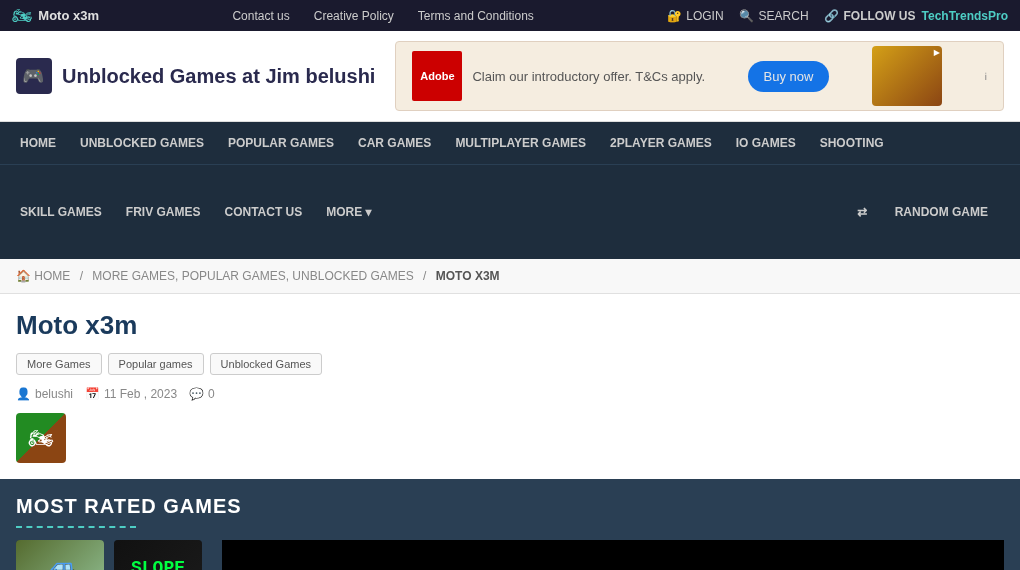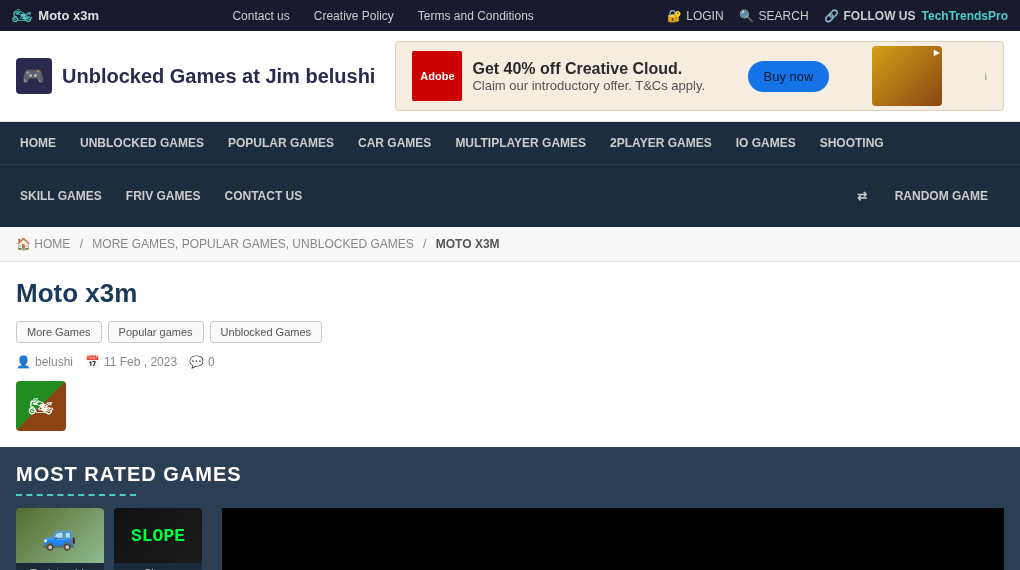--- a/index.html
+++ b/index.html
@@ -47,21 +47,21 @@
       padding: 8px 16px; border-radius: 4px; height: 70px; max-width: 620px;
     }
     .ad-adobe { display: flex; align-items: center; gap: 10px; }
     .adobe-logo { 
       width: 50px; height: 50px; background: #cc0000; color: white; font-weight: bold; 
       font-size: 11px; display: flex; align-items: center; justify-content: center; border-radius: 2px;
     }
     .ad-text h3 { font-size: 16px; color: #2a2a2a; }
     .ad-text p { font-size: 13px; color: #555; }
     .ad-buy-btn { 
-      background: #1473e6; color: #0f172a; border: none; padding: 8px 16px; 
+      background: #1473e6; color: #e5e5e5; border: none; padding: 8px 16px; 
       border-radius: 20px; cursor: pointer; font-size: 13px;
     }
     .ad-image { width: 70px; height: 60px; background: linear-gradient(135deg, #8B4513, #228B22); border-radius: 4px; overflow: hidden; }
     .ad-badge { font-size: 10px; color: #888; }
 
     
     .nav-primary {
       background: #1e2d3d;
       display: flex;
       align-items: center;
@@ -72,21 +72,21 @@
       font-size: 12px; font-weight: bold; text-transform: uppercase;
       display: inline-block; cursor: pointer;
       white-space: nowrap;
     }
 
     
     .nav-secondary {
       background: #1e2d3d;
       display: flex;
       align-items: center;
-      padding: 0 8px;
+      padding: 16px 8px;
       border-top: 1px solid #2a3f54;
     }
     .nav-secondary a, .nav-secondary span {
       color: #ccc; text-decoration: none; padding: 12px 12px;
       font-size: 12px; font-weight: bold; text-transform: uppercase;
       display: inline-block; cursor: pointer;
     }
     .random-game {
       margin-left: auto; display: flex; align-items: center; gap: 6px;
       color: #4ecdc4 !important; font-weight: bold !important;
@@ -184,21 +184,20 @@
       <span>🎮</span>
     </div>
     <span class="site-name">Unblocked Games at Jim belushi</span>
   </div>
   <div class="header-ad">
     <div class="ad-adobe">
       <div class="adobe-logo">
         <span>Adobe</span>
       </div>
       <div class="ad-text">
-        <h3>Get 40% off Creative Cloud.</h3>
         <p>Claim our introductory offer. T&amp;Cs apply.</p>
       </div>
     </div>
     <button class="ad-buy-btn">Buy now</button>
     <div class="ad-image" style="background: linear-gradient(135deg,#d4a017,#8B4513); position:relative;">
       <span style="position:absolute;top:2px;right:2px;font-size:8px;color:white;">▶</span>
     </div>
     <span class="ad-badge">ℹ</span>
   </div>
 </div>
@@ -211,20 +210,21 @@
   <a>MULTIPLAYER GAMES</a>
   <a>2PLAYER GAMES</a>
   <a>IO GAMES</a>
   <a>SHOOTING</a>
 </nav>
 
 <nav class="nav-secondary">
   <a>SKILL GAMES</a>
   <a>FRIV GAMES</a>
   <a>CONTACT US</a>
+  <a>MORE ▾</a>
   <span class="random-game">
     <span>⇄</span>
     <span>RANDOM GAME</span>
   </span>
 </nav>
 
 <div class="breadcrumb">
   <span>🏠</span>
   <a>HOME</a>
   <span class="sep">/</span>

